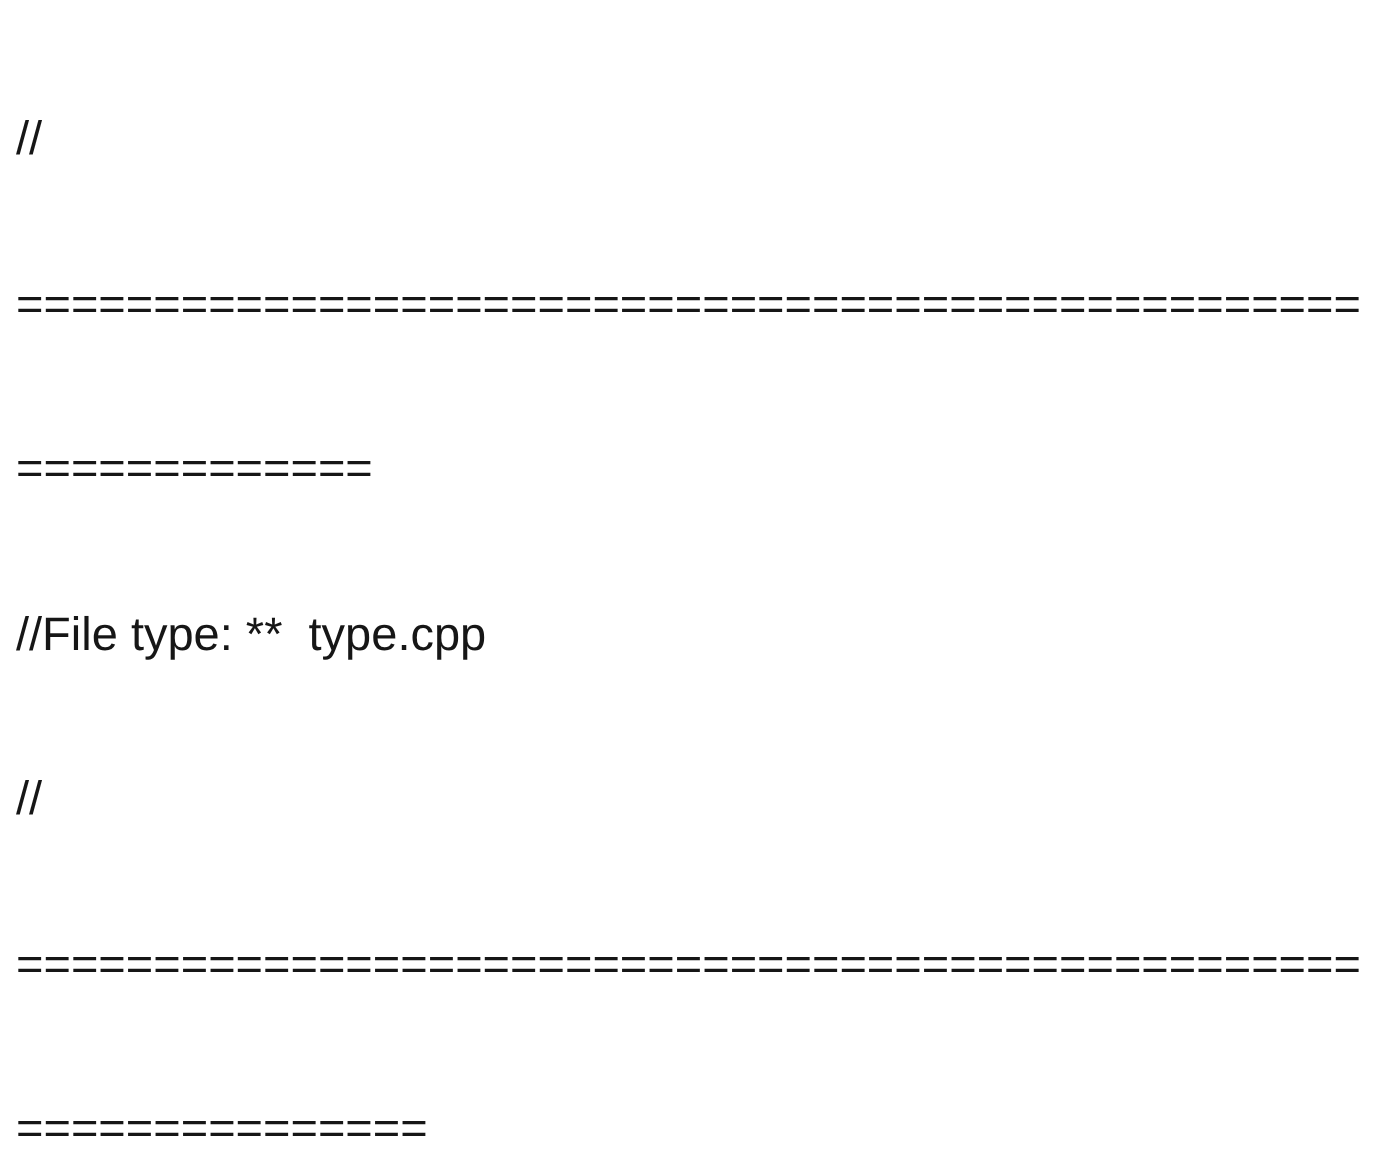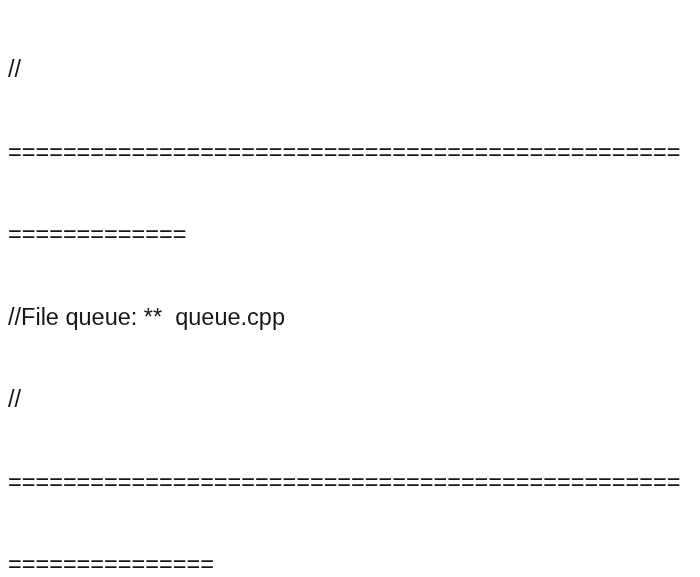--- a/index.html
+++ b/index.html
@@ -24,21 +24,21 @@
     min-height: 27.5px;
   }
 </style>
 </head>
 <body>
 
 <div class="code-doc">
   <div class="line">//</div>
   <div class="line">=================================================</div>
   <div class="line">=============</div>
-  <div class="line">//File queue: **  queue.cpp</div>
+  <div class="line">//File type: **  type.cpp</div>
   <div class="line">//</div>
   <div class="line">=================================================</div>
   <div class="line">===============</div>
   
   
   
   
   
   
   

